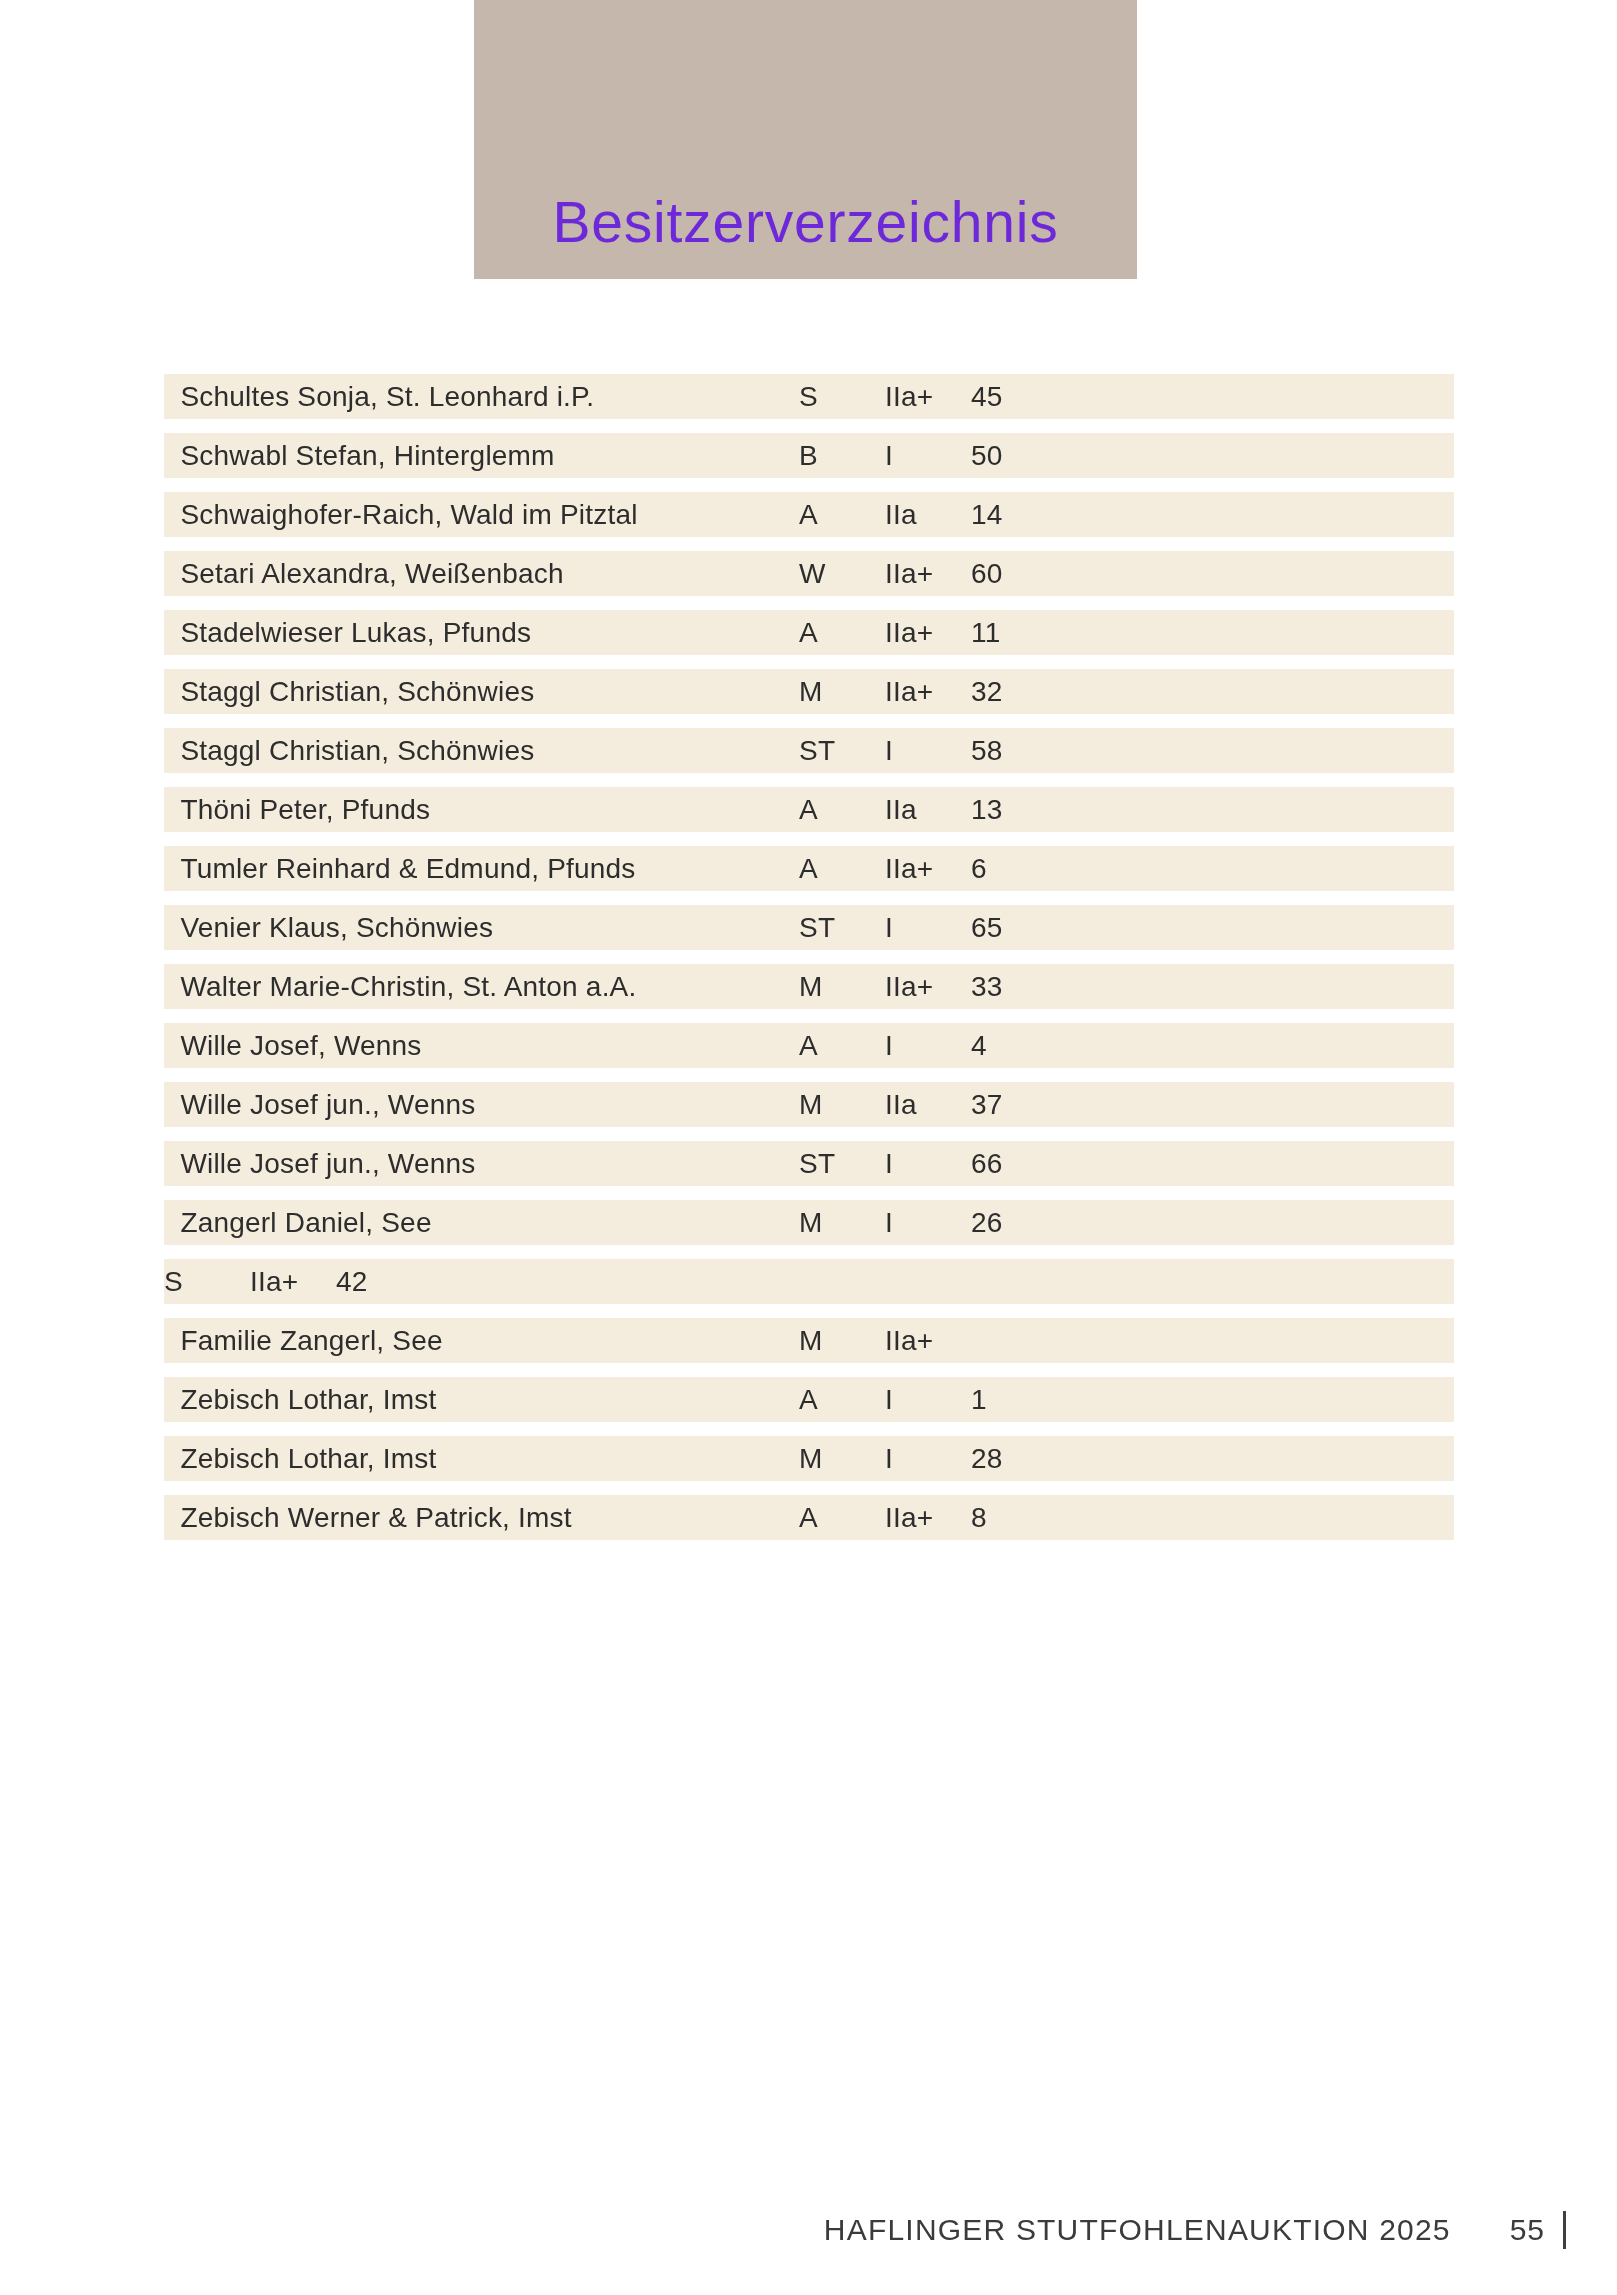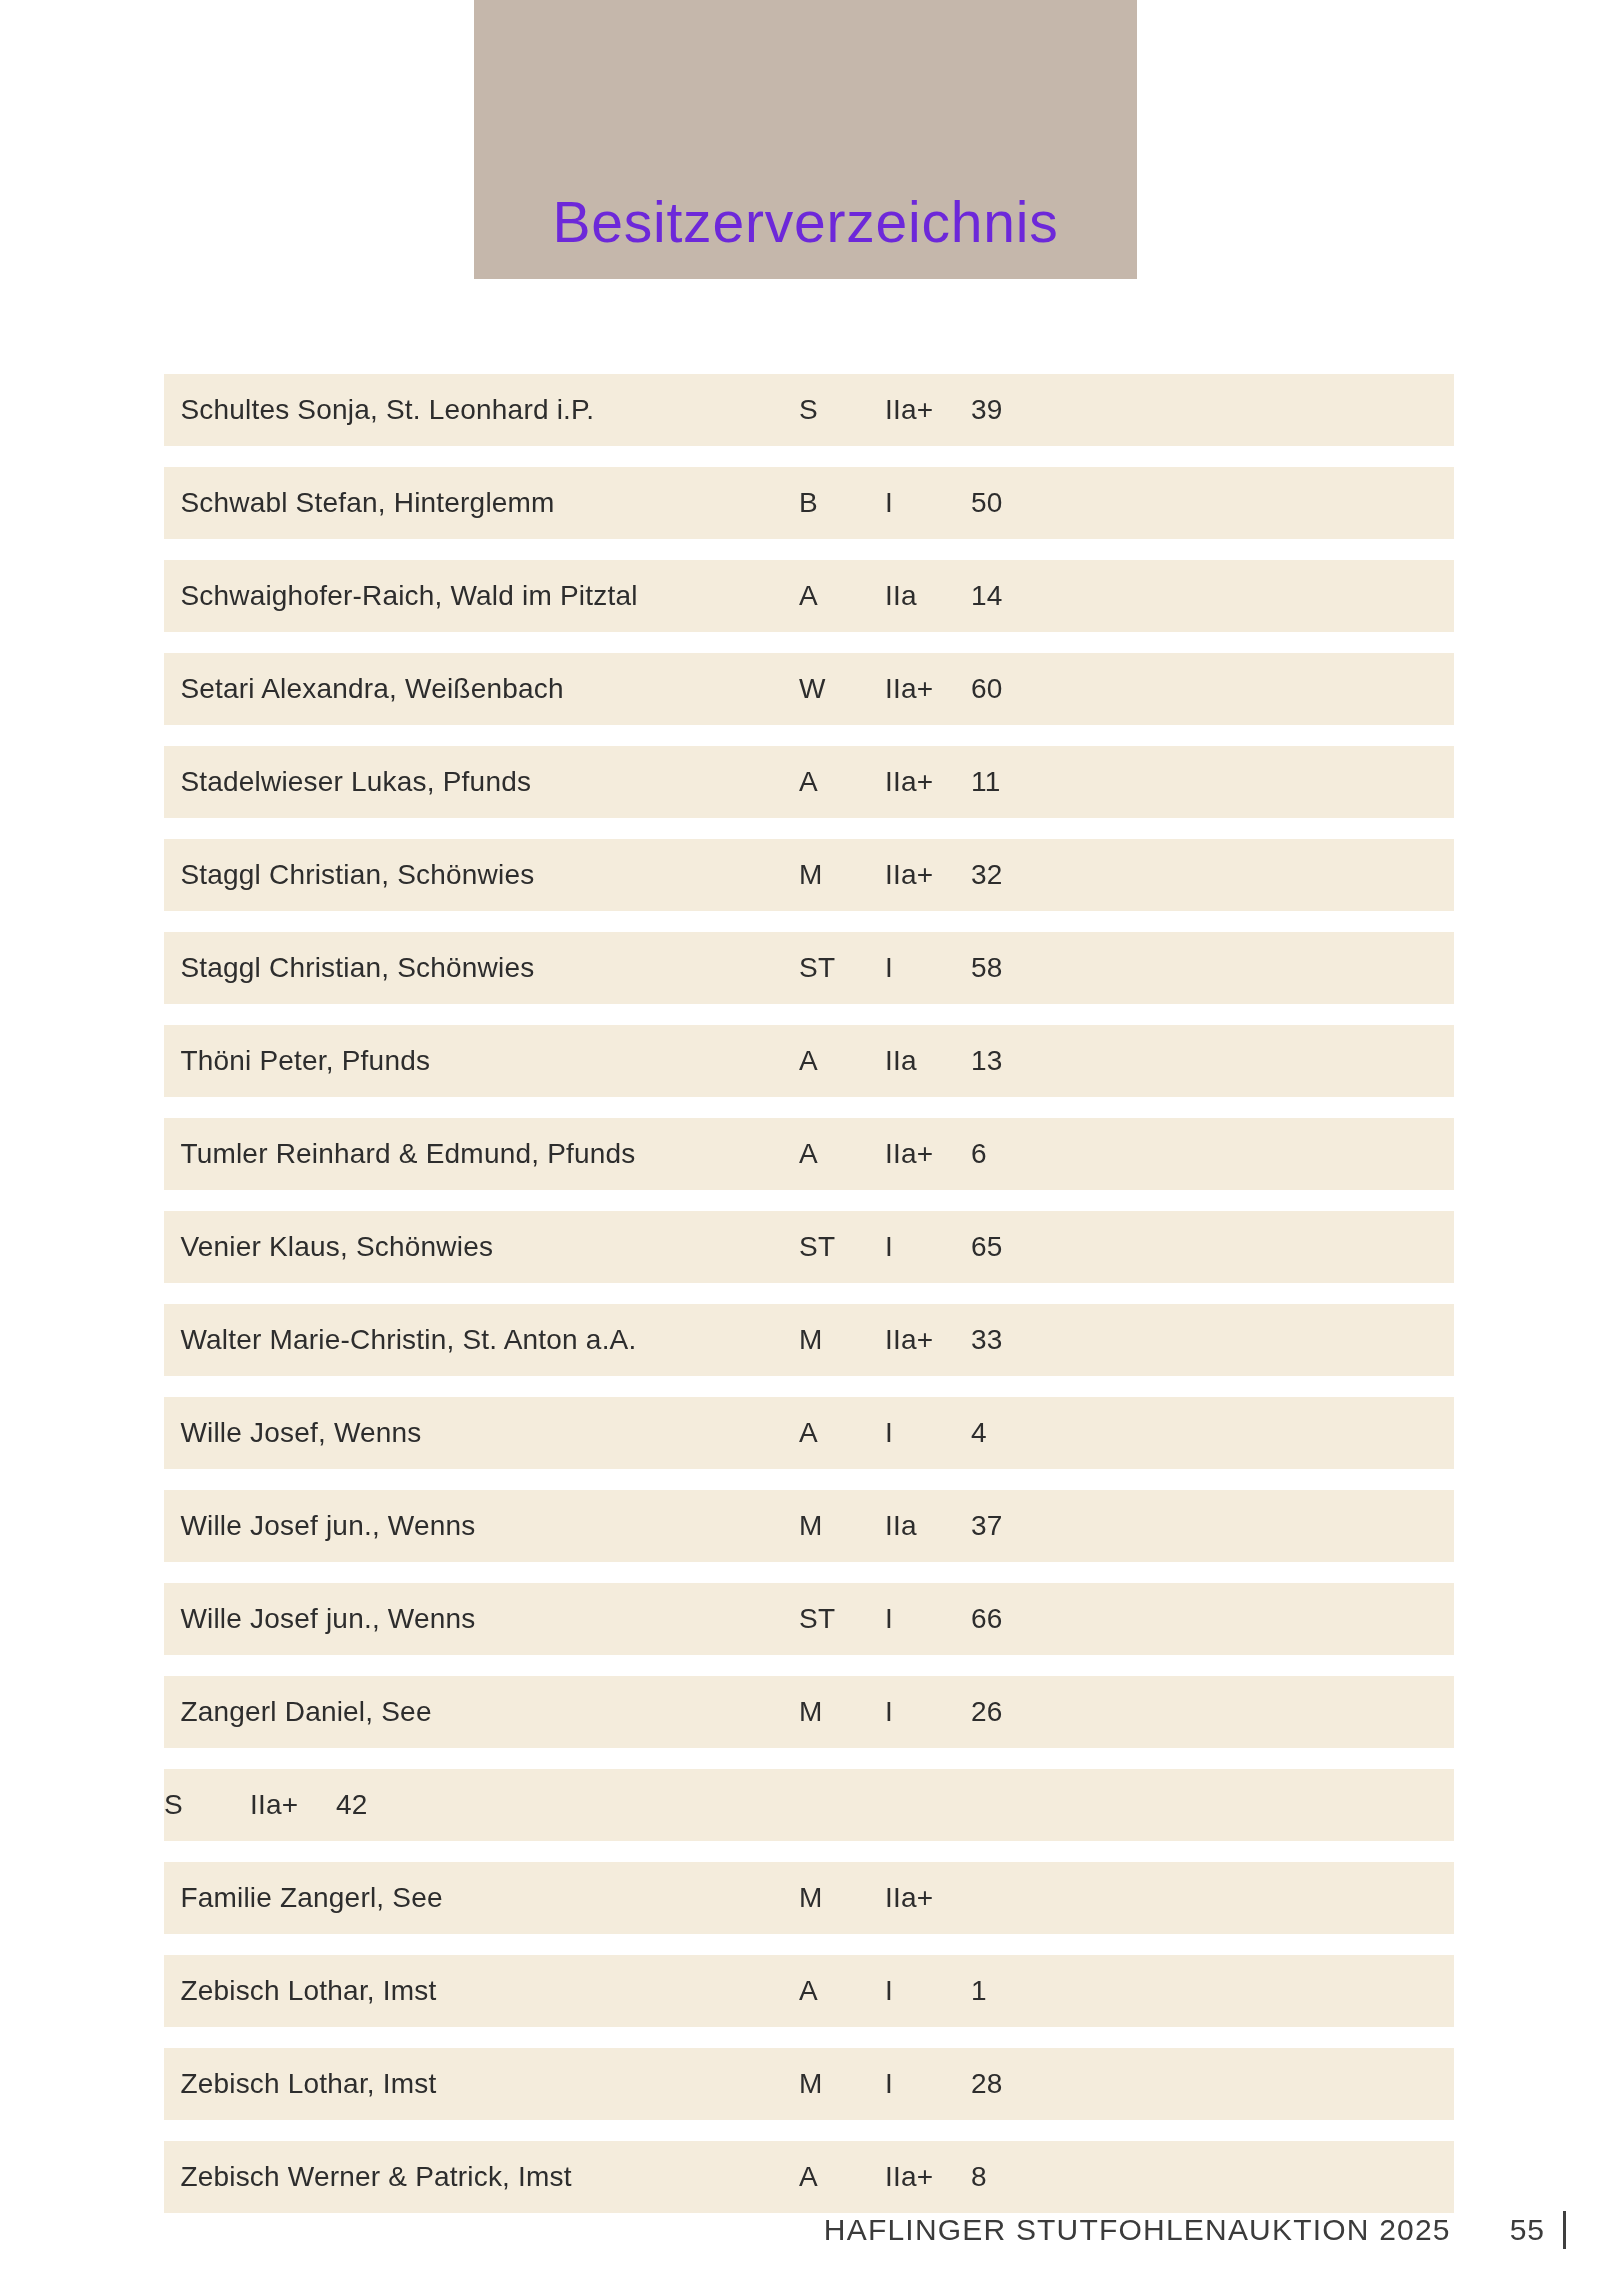--- a/index.html
+++ b/index.html
@@ -40,22 +40,22 @@
   }
 
   
   .owners-table {
     position: absolute;
     left: 164px;
     top: 374px;
     width: 1290px;
   }
   .owner-row {
-    height: 72px;
-    margin-bottom: 21px;
+    height: 45px;
+    margin-bottom: 14px;
     background: #f4ecdc;
     display: flex;
     align-items: center;
     font-size: 28px;
     font-weight: 300;
     color: #2d2d2d;
     letter-spacing: 0.2px;
   }
   .cell-name {
     flex: 0 0 635px;
@@ -114,21 +114,21 @@
 
   <div class="banner">
     <div class="banner-title">Besitzerverzeichnis</div>
   </div>
 
   <div class="owners-table">
     <div class="owner-row">
       <div class="cell-name">Schultes Sonja, St. Leonhard i.P.</div>
       <div class="cell-code">S</div>
       <div class="cell-class">IIa+</div>
-      <div class="cell-number">39</div>
+      <div class="cell-number">45</div>
     </div>
 
     <div class="owner-row">
       <div class="cell-name">Schwabl Stefan, Hinterglemm</div>
       <div class="cell-code">B</div>
       <div class="cell-class">I</div>
       <div class="cell-number">50</div>
     </div>
 
     <div class="owner-row">

